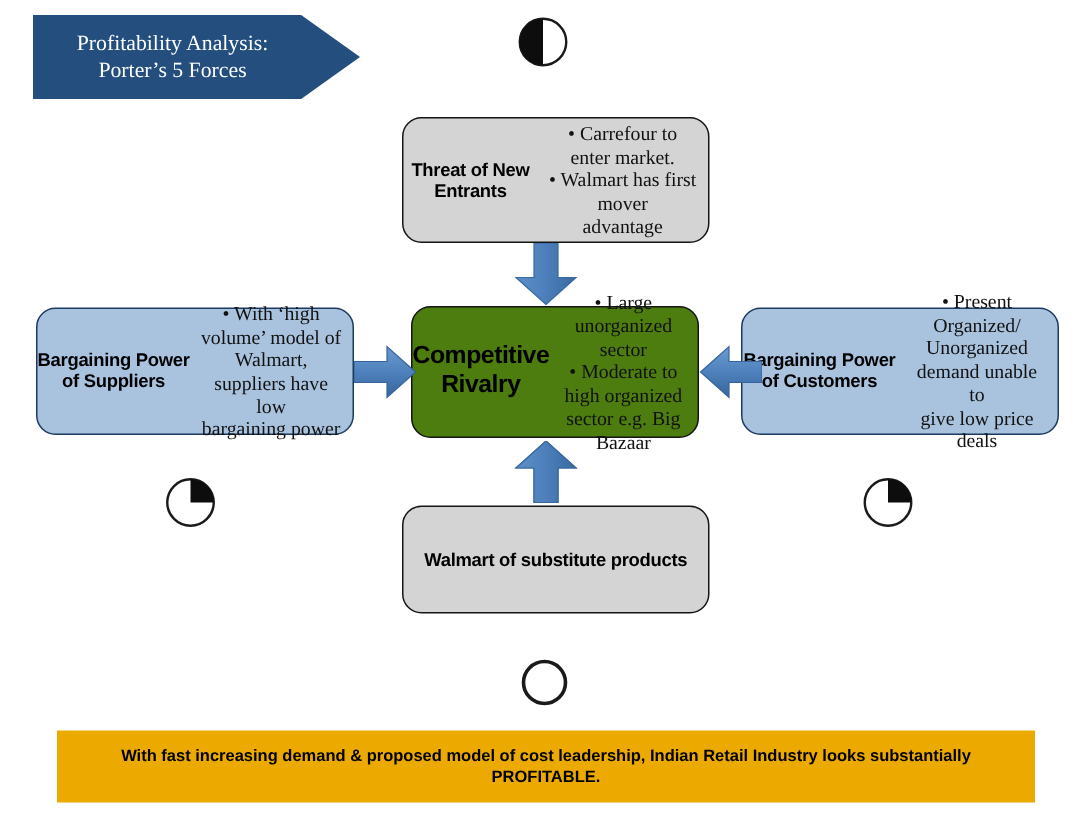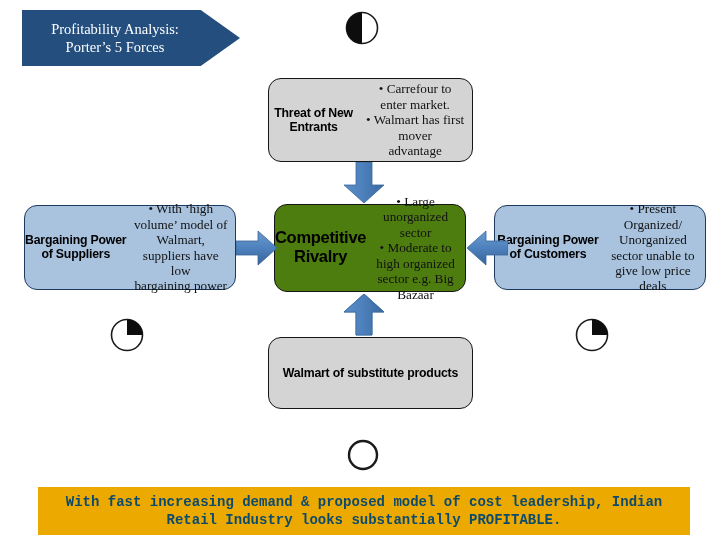--- a/index.html
+++ b/index.html
@@ -142,25 +142,25 @@
     width: 652px;
     height: 48px;
     background: #ecaa00;
     display: flex;
     align-items: center;
     justify-content: center;
     box-sizing: border-box;
     padding: 0 14px;
   }
   .footer-text {
-    font-family: Liberation Mono, monospace;
+    font-family: Liberation Sans, sans-serif;
     font-weight: bold;
-    font-size: 14px;
+    font-size: 11px;
     line-height: 1.3;
-    color: #0c4a6e;
+    color: #000000;
     text-align: center;
   }
 </style>
 </head>
 <body>
 
 <div id="stage">
 
   <div class="title-banner">
     <div class="title-banner-text">Profitability Analysis:
@@ -211,21 +211,21 @@
   <div class="force-box box-center" id="box-rivalry">
     <div class="box-title big">Competitive Rivalry</div>
     <div class="box-body">• Large unorganized sector
 • Moderate to high organized
 sector e.g. Big Bazaar</div>
   </div>
 
   <div class="force-box box-blue" id="box-customers">
     <div class="box-title">Bargaining Power of Customers</div>
     <div class="box-body">• Present Organized/
-Unorganized  sector unable to
+Unorganized  demand unable to
 give low price deals</div>
   </div>
 
   <div class="force-box box-gray" id="box-substitutes">
     <div class="box-title">Walmart of substitute products</div>
   </div>
 
   <div class="arrow" id="arrow-top">
     <svg width="44" height="42" viewBox="0 0 44 42">
       <defs>

